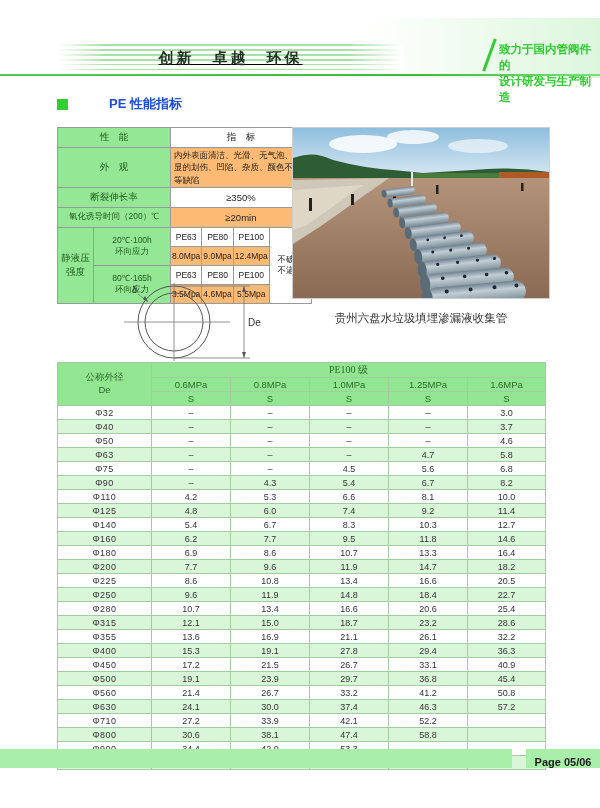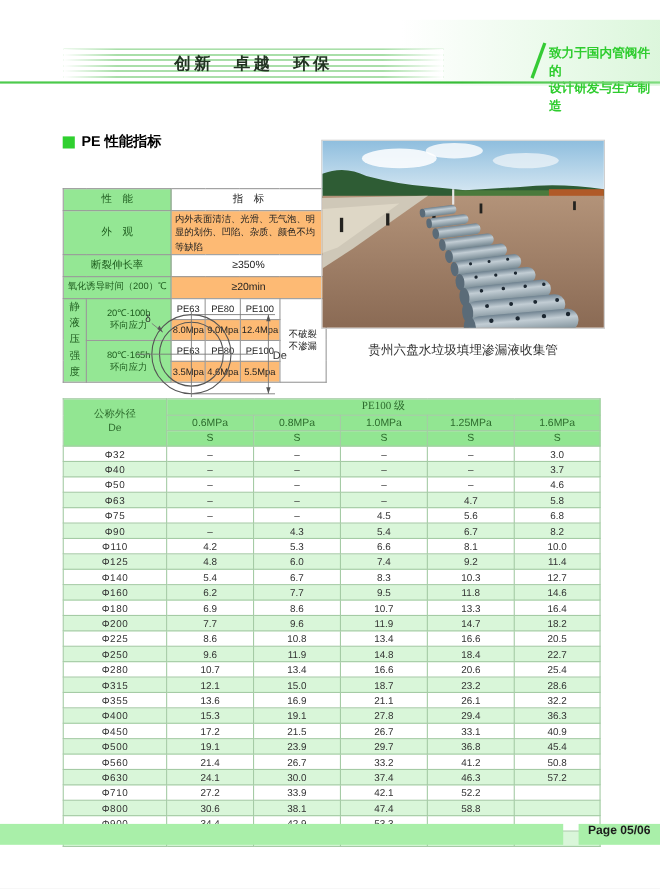--- a/index.html
+++ b/index.html
@@ -6,46 +6,46 @@
   .page{position:relative;width:600px;height:808px;margin:0 auto;background:#ffffff;
         font-family:"Liberation Sans",sans-serif;overflow:hidden;}
 
   
   .corner-tint{position:absolute;right:0;top:18px;width:235px;height:60px;
     background:linear-gradient(90deg,rgba(225,248,225,0),rgba(214,245,214,.85));}
   .slogan-band{position:absolute;left:58px;top:44px;width:345px;height:28px;
     background:
       linear-gradient(90deg,#fff 0%,rgba(255,255,255,0) 14%,rgba(255,255,255,0) 84%,#fff 100%),
       repeating-linear-gradient(180deg,rgba(140,212,140,.75) 0 1.5px,rgba(255,255,255,0) 1.5px 5px);
-    display:flex;align-items:center;justify-content:center;}
+    display:flex;align-items:center;justify-content:center;text-decoration:underline;}
   .slogan-band span{font-weight:bold;font-size:15px;color:#232;letter-spacing:3px;}
   .slash{position:absolute;left:488px;top:38px;width:2.5px;height:34px;background:#35cb35;
     transform:rotate(20deg);}
   .slogan-right{position:absolute;left:499px;top:41px;font-size:11.5px;font-weight:bold;
     color:#2ecc2e;line-height:1.4;}
   .green-rule{position:absolute;left:0;top:74px;width:600px;height:2px;
     background:linear-gradient(90deg,#4ecb4e,#37bd37 70%,#7fdc7f);}
 
   
-  .section-title{position:absolute;left:57px;top:120px;font-size:13px;font-weight:bold;
-    color:#000000;display:flex;align-items:center;}
+  .section-title{position:absolute;left:57px;top:95px;font-size:13px;font-weight:bold;
+    color:#1d4ed8;display:flex;align-items:center;gap:35px;}
   .bullet{display:inline-block;width:11px;height:11px;background:#2fd02f;margin-right:6px;}
 
   
   .perf{position:absolute;left:57px;top:127px;border-collapse:collapse;table-layout:fixed;
-    font-size:9.5px;color:#222;margin-top:44px;}
+    font-size:9.5px;color:#222;}
   .perf th,.perf td{border:1px solid #9a9a9a;text-align:center;padding:0 1px;font-weight:normal;}
   .perf th.g{background:#94e794;color:#1e5c1e;}
   .perf td.lg{background:#fdba74;}
   .perf .h20{height:20px;}
   .perf .h32{height:32px;}
   .perf .h19{height:19px;}
   .perf .small{font-size:8.5px;}
   .perf .appr{font-size:8.5px;line-height:1.45;text-align:left;padding:1px 3px;}
-  .vlabel{width:18px;word-break:break-all;line-height:1.55;font-size:9.5px;margin:0 auto;}
+  .vlabel{width:33px;word-break:break-all;line-height:1.55;font-size:9.5px;margin:0 auto;}
   .two-line div{line-height:1.35;}
 
   
   .photo{position:absolute;left:292px;top:127px;width:258px;height:172px;
     border:1px solid #cfcfcf;box-sizing:border-box;}
   .caption{position:absolute;left:292px;top:311px;width:258px;text-align:center;
     font-size:11.5px;color:#333;}
 
   
   .diagram{position:absolute;left:92px;top:281px;}
@@ -57,21 +57,21 @@
     line-height:12px;font-weight:normal;}
   .size thead th{background:#92e692;color:#2d6b2d;font-size:9.5px;}
   .size thead .title-cell{font-size:10px;height:14px;font-family:Liberation Serif, serif;}
   .size .de-h div{line-height:1.35;}
   .size tbody tr.alt td{background:#d9f6d9;}
   .size tbody td:first-child{letter-spacing:.5px;}
 
   
   .foot-bar1{position:absolute;left:0;top:749px;width:512px;height:19px;background:#a9efa9;}
   .foot-bar2{position:absolute;left:526px;top:749px;width:74px;height:19px;background:#a9efa9;
-    display:flex;align-items:flex-start;justify-content:center;}
+    display:flex;align-items:flex-end;justify-content:center;}
   .foot-bar2 span{font-size:11px;font-weight:bold;color:#1b1b1b;}
 </style>
 </head>
 <body>
 
 <div class="page">
 
   <div class="corner-tint"></div>
   <div class="slogan-band">
     <span>创新　卓越　环保</span>

